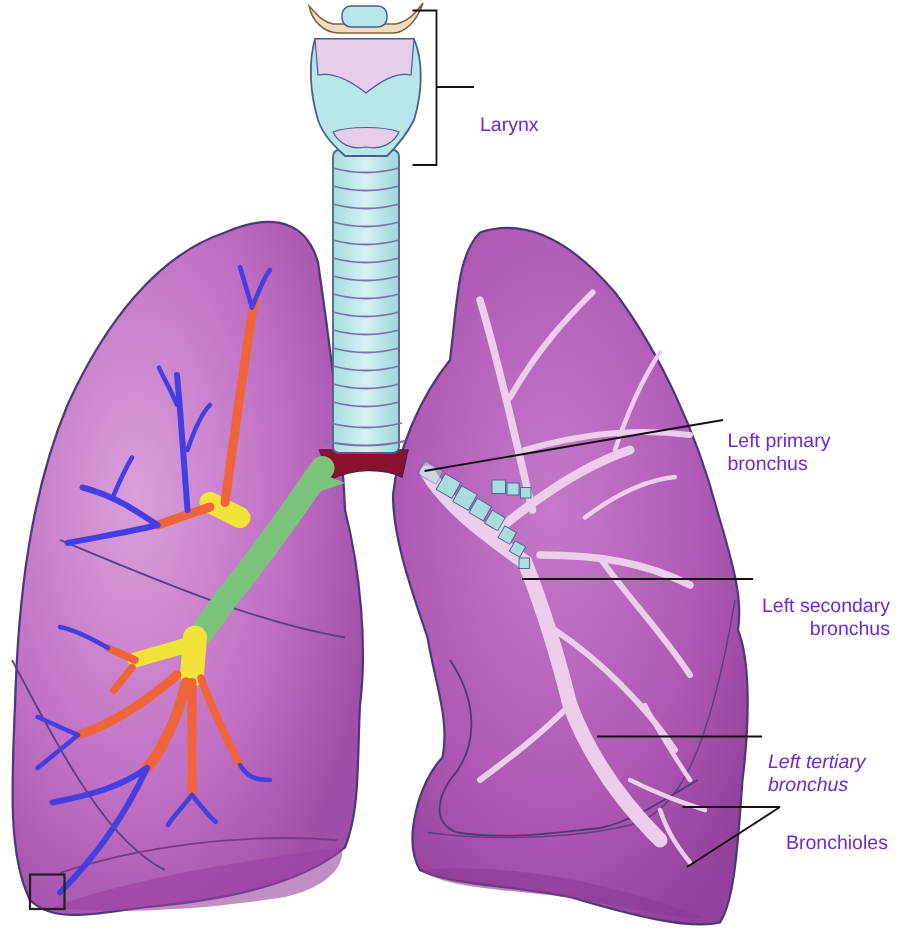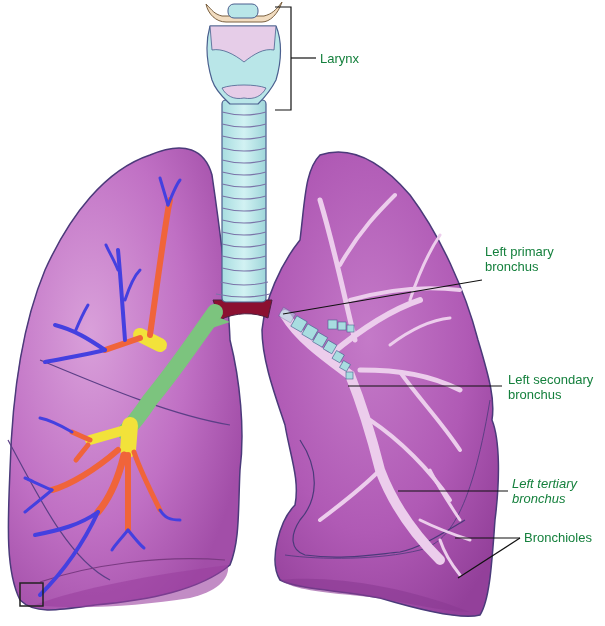--- a/index.html
+++ b/index.html
@@ -1,18 +1,18 @@
 <!DOCTYPE html>
 <html><head>
   <meta charset="utf-8">
   <style>
     html, body { margin:0; padding:0; background:#ffffff; }
     body { width:605px; height:626px; position:relative; overflow:hidden; font-family:"Liberation Sans", sans-serif; }
     #diagram { position:absolute; left:0; top:0; width:605px; height:626px; }
-    .label { position:absolute; font-size:13px; line-height:15px; color:#15803d; white-space:pre-line; }
+    .label { position:absolute; font-size:13px; line-height:15px; color:#6d28d9; white-space:pre-line;margin-top:24px; }
   </style>
 </head>
 <body>
 
 <svg id="diagram" viewBox="0 0 605 626" xmlns="http://www.w3.org/2000/svg">
   <defs>
     <radialGradient id="lungGradR" cx="35%" cy="40%" r="70%">
       <stop offset="0%" stop-color="#d9a0da"></stop>
       <stop offset="60%" stop-color="#c070c4"></stop>
       <stop offset="100%" stop-color="#a24ea8"></stop>
@@ -159,19 +159,19 @@
     <path d="M348,386 L502,386"></path>
 
     <path d="M398,491 L508,491"></path>
 
     <path d="M455,538 L520,538"></path>
     <path d="M458,578 L520,538"></path>
   </g>
 </svg>
 
 <div class="label" style="left:320px; top:51px;">Larynx</div>
-<div class="label" style="left:485px; top:244px;">Left primary
+<div class="label" style="left:485px; top:262px;">Left primary
 bronchus</div>
-<div class="label" style="left:508px; top:372px;">Left secondary
+<div class="label" style="left:508px; top:372px;text-align:right;">Left secondary
 bronchus</div>
 <div class="label" style="left:512px; top:476px;font-style:italic;">Left tertiary
 bronchus</div>
 <div class="label" style="left:524px; top:530px;">Bronchioles</div>
 
 </body></html>

